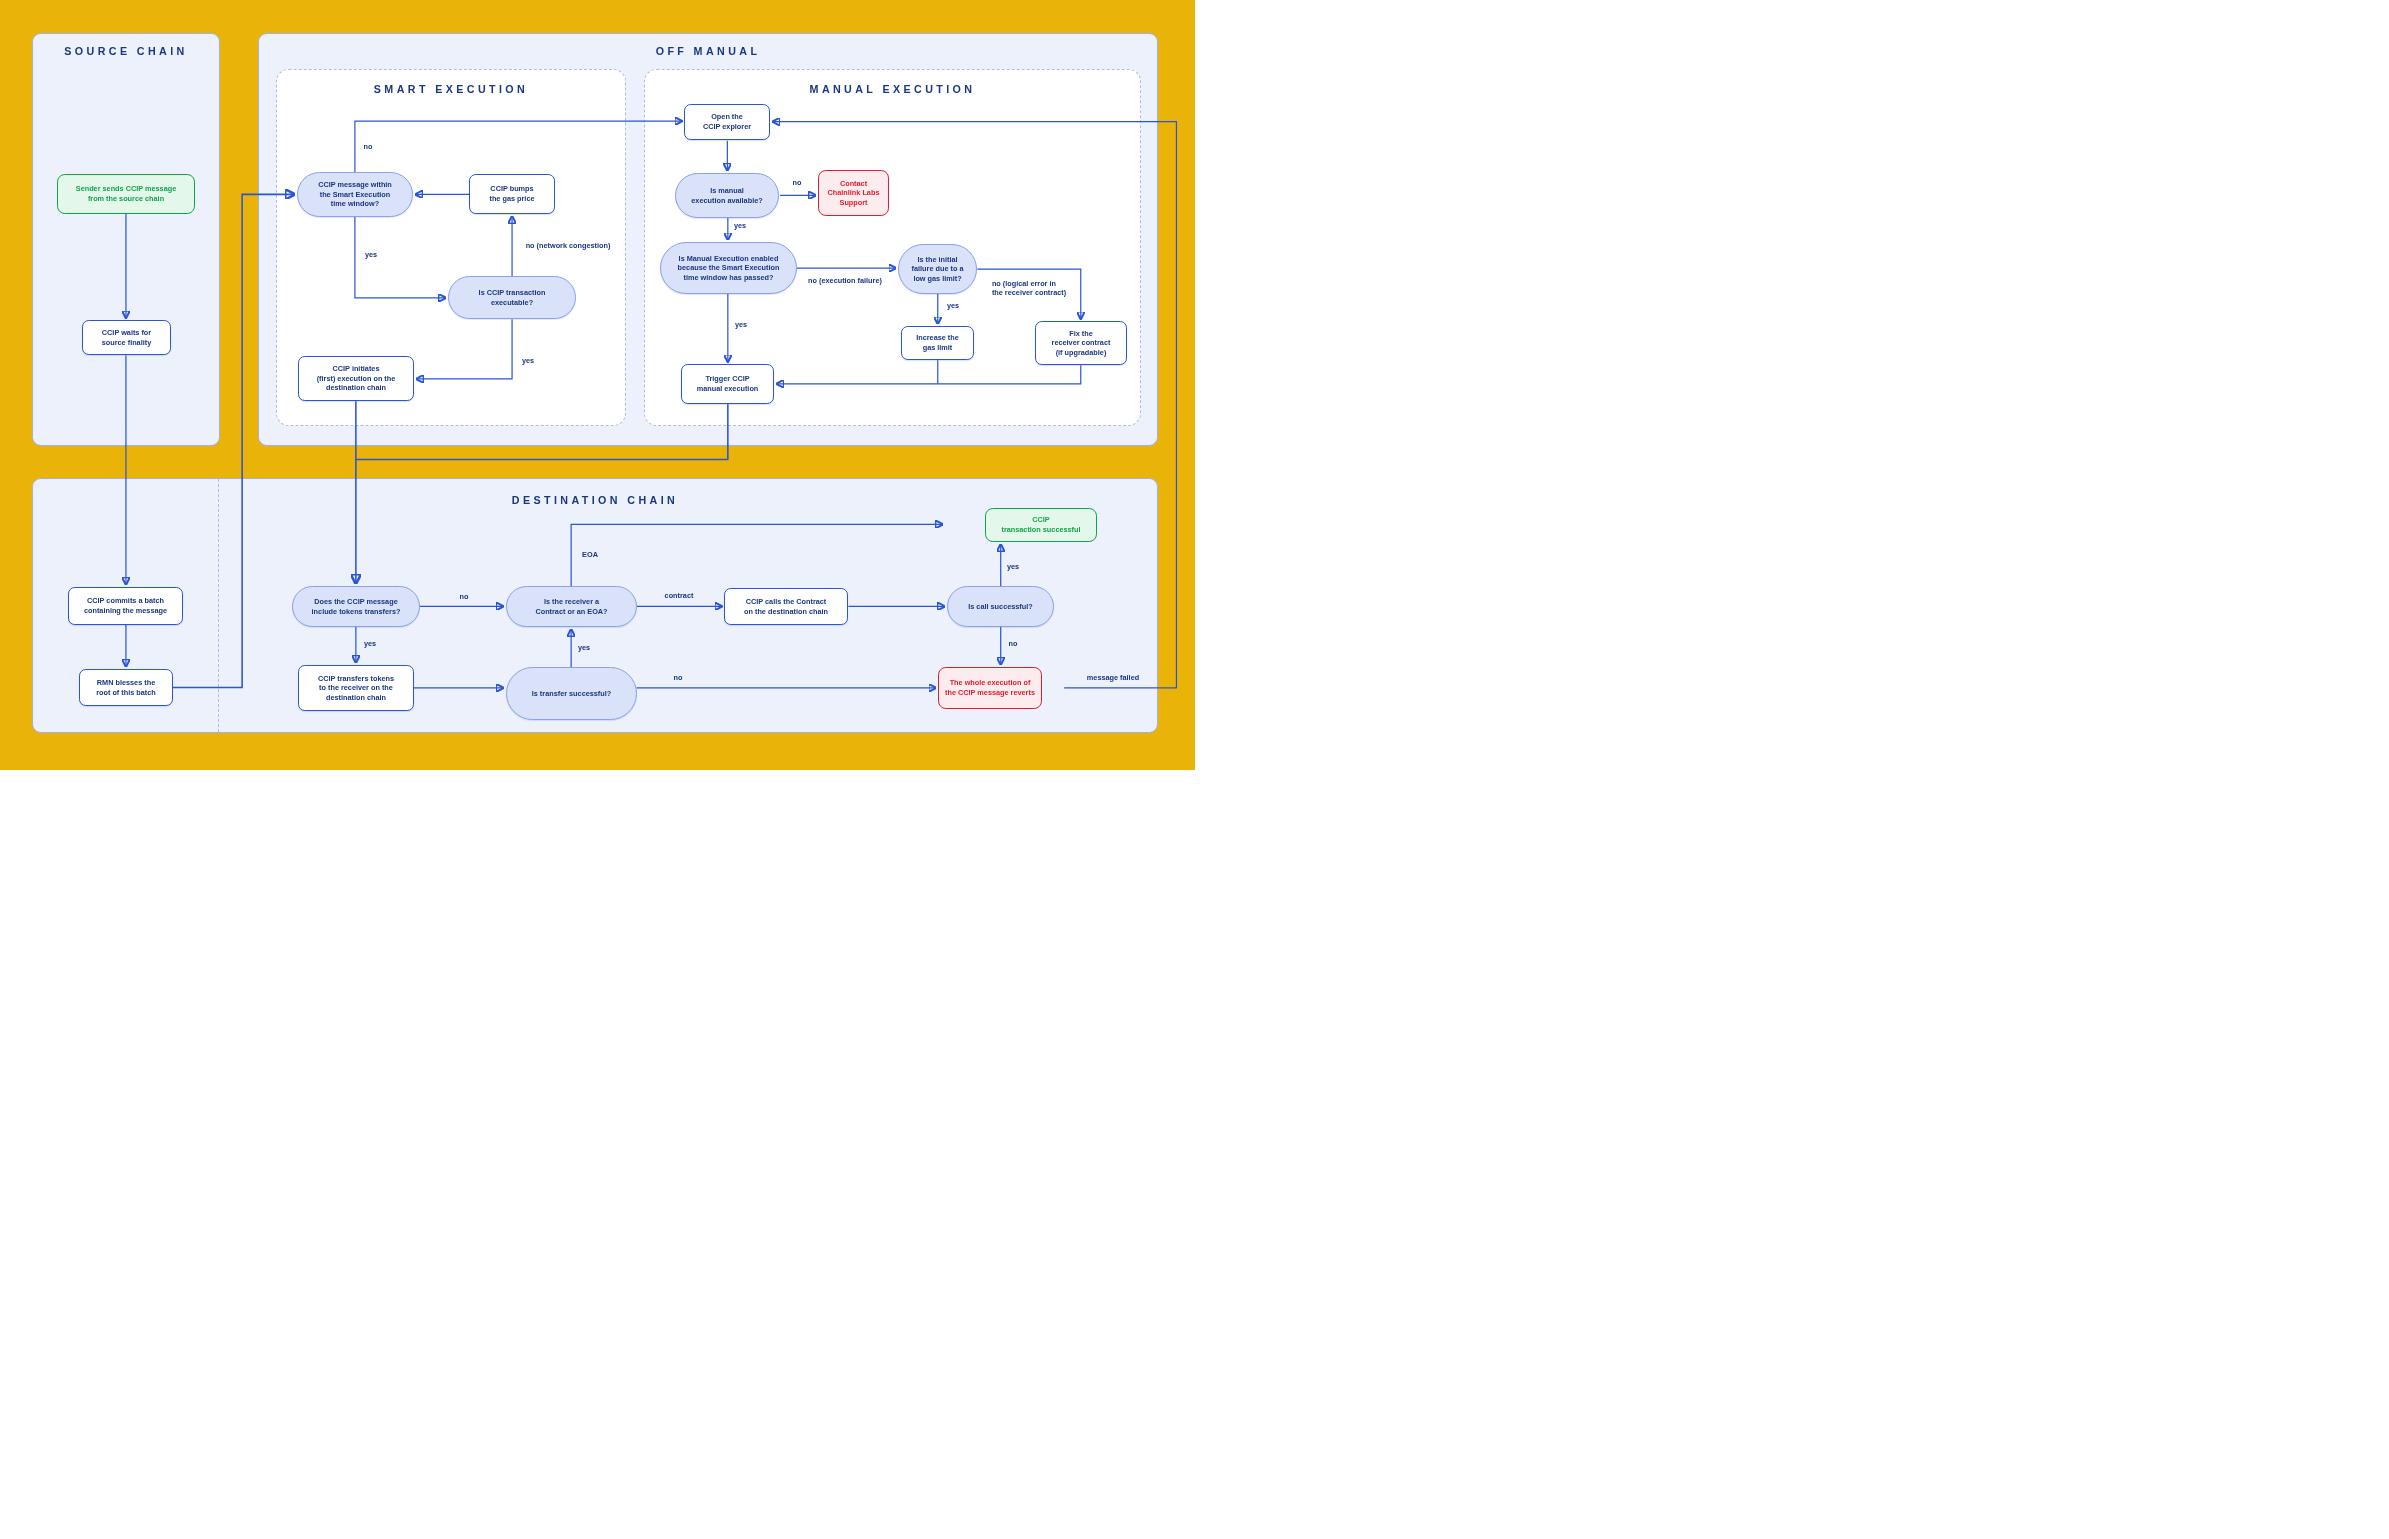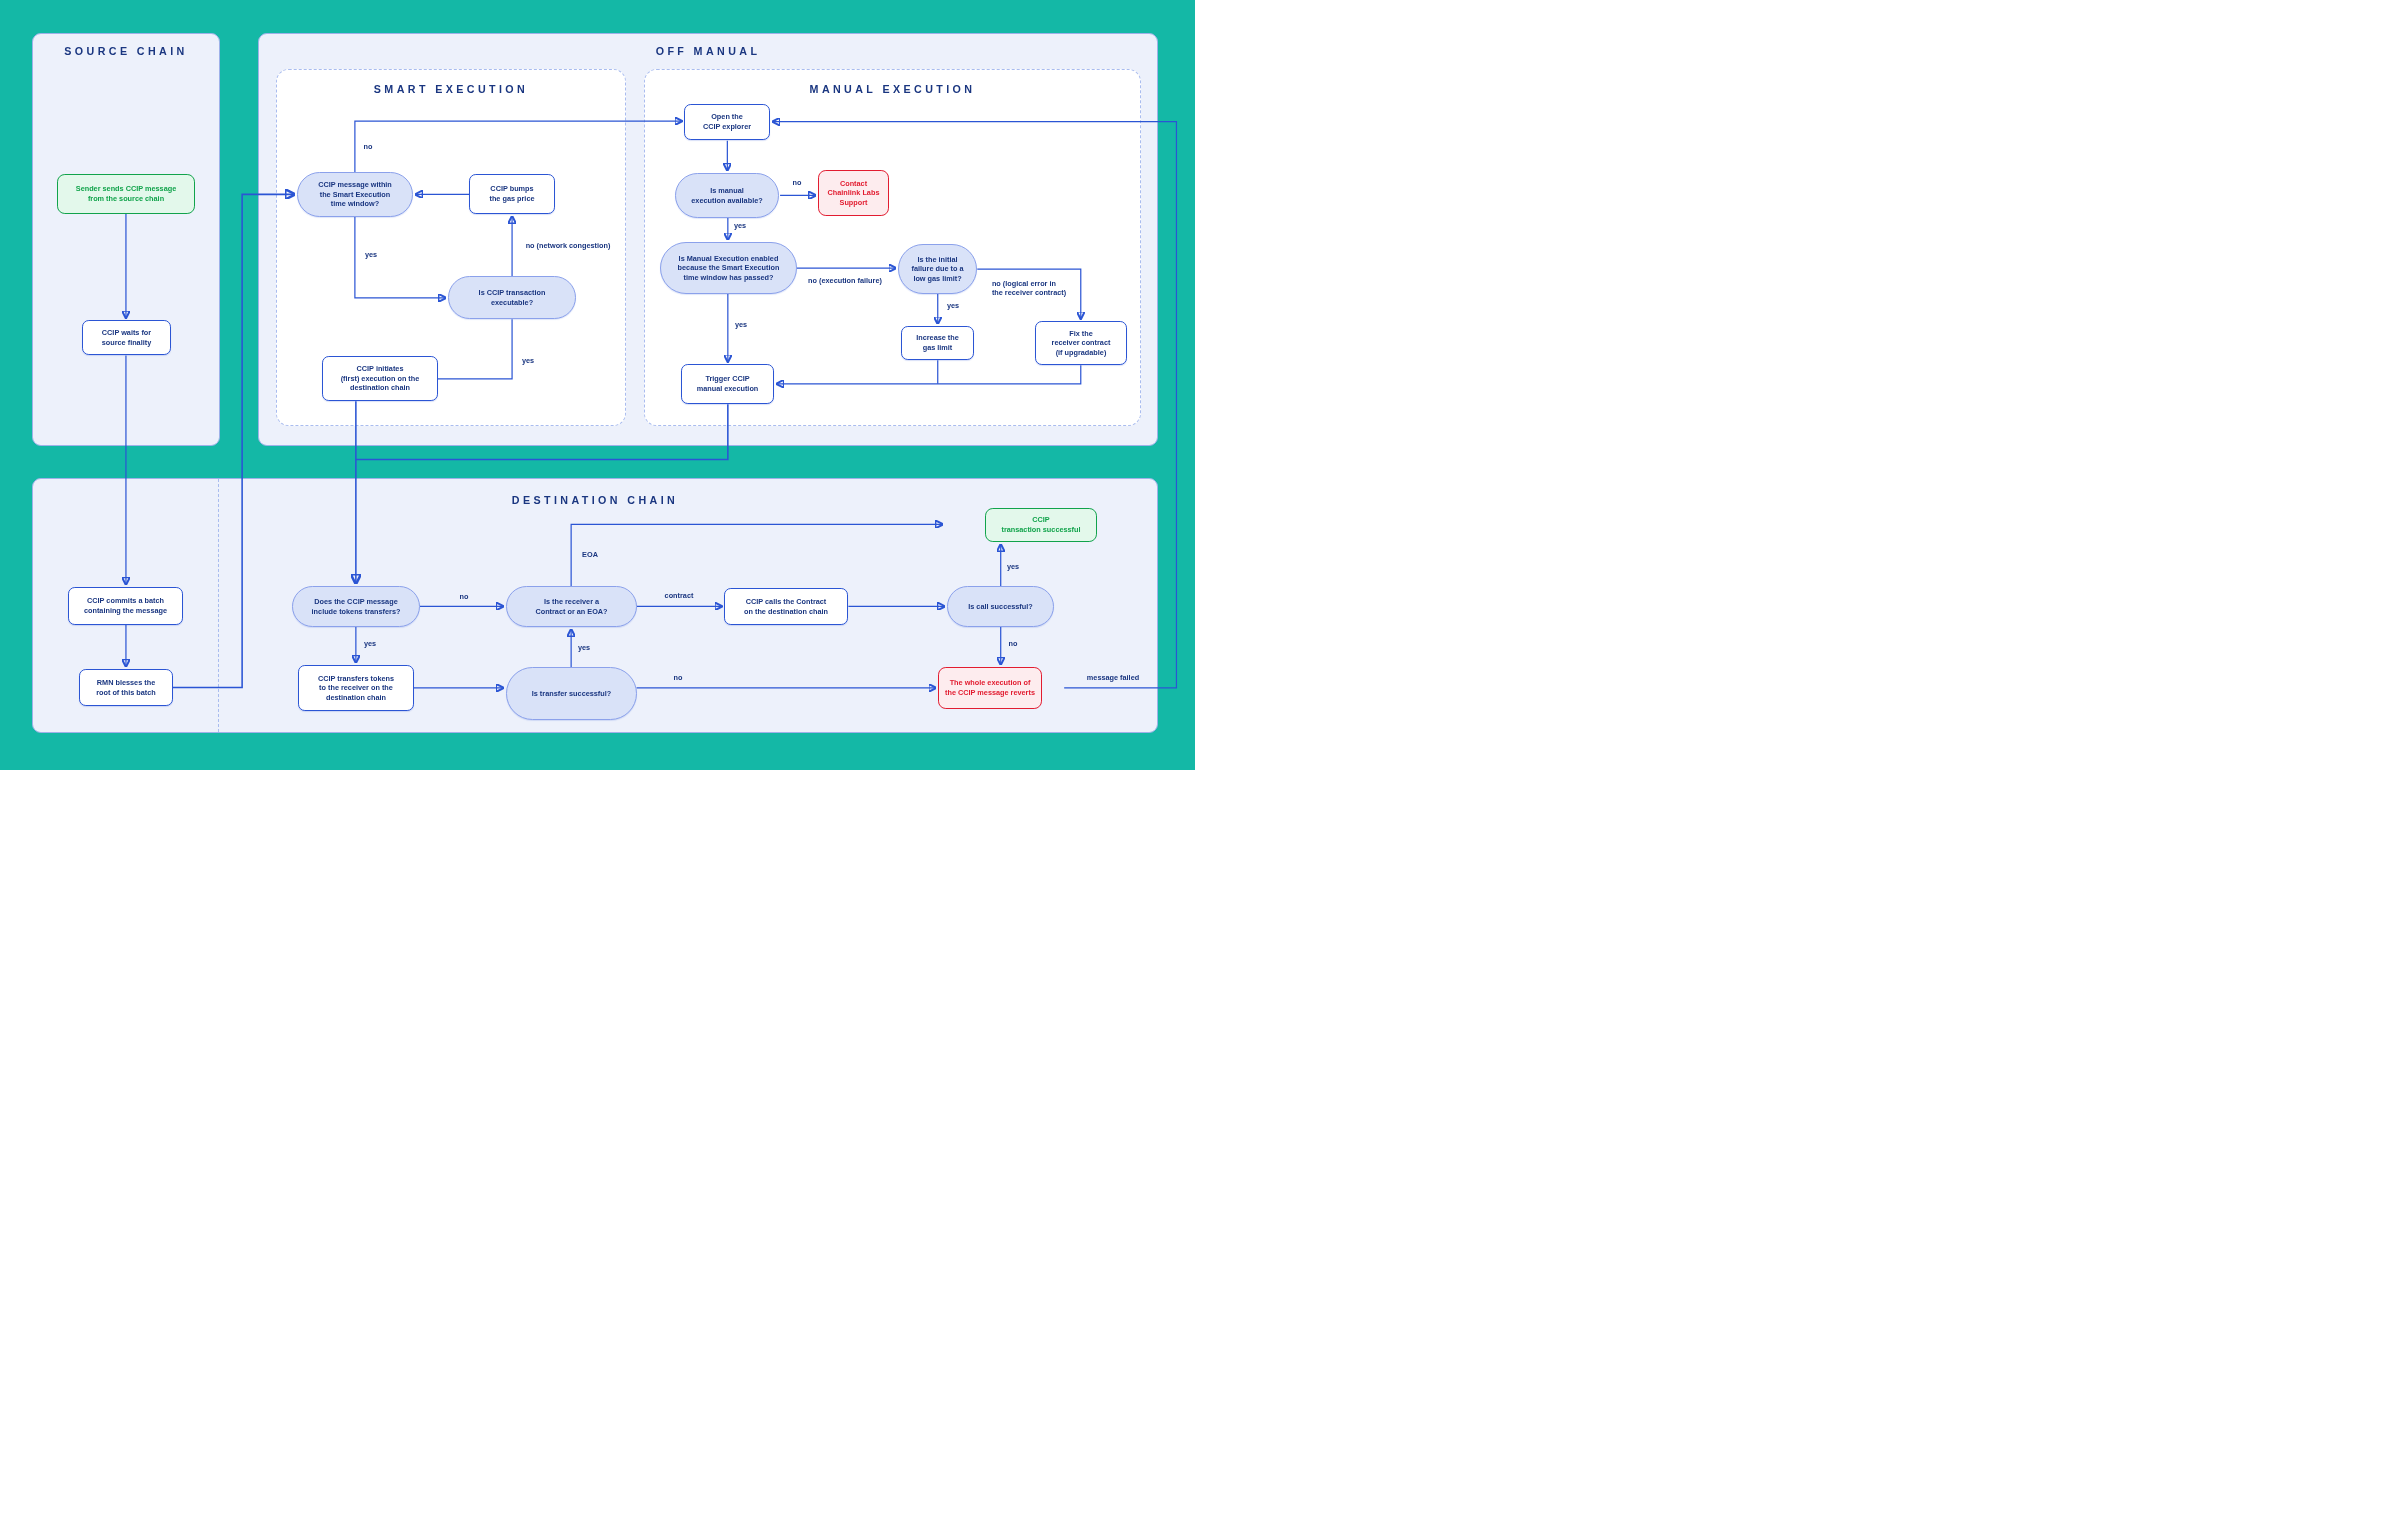--- a/index.html
+++ b/index.html
@@ -1,18 +1,18 @@
 <!DOCTYPE html>
 <html style="font-size:7.8px"><head>
 <meta charset="utf-8">
 <style>
   * { box-sizing: border-box; }
   html,body { margin:0; padding:0; background:#ffffff; }
   body { font-family:"Liberation Sans", sans-serif; }
-  #canvas { position:relative; width:1195px; height:770px; background:#14b8a6; overflow:hidden; }
+  #canvas { position:relative; width:1195px; height:770px; background:#eab308; overflow:hidden; }
 
   .section { position:absolute; background:#EDF1FB; border:1px solid #9FB1E9; border-radius:8.8px; }
   .dashed-box { position:absolute; background:#ffffff; border:1px dashed #A9BCEF; border-radius:12.7px; }
   .sec-title { position:absolute; color:#1A3680; font-weight:bold; font-size:10.7px; letter-spacing:3.4px; text-align:center; white-space:nowrap; }
 
   .node { position:absolute; display:flex; align-items:center; justify-content:center; text-align:center;
           font-weight:bold; font-size:7.3px; line-height:1.32; white-space:pre-line; color:#1A3680; padding:2px; }
   .n-white { background:#ffffff; border:1px solid #2B55D4; border-radius:6.8px; box-shadow:0 1px 1px rgba(43,85,212,.18); }
   .n-pill  { background:#D9E2F8; border:1px solid #8BA1EB; border-radius:488px; box-shadow:0 1px 1px rgba(43,85,212,.15); }
   .n-green { background:#E3F8EB; border:1.2px solid #11A34B; color:#11A34B; border-radius:7.8px; }
@@ -91,21 +91,21 @@
   <div class="node n-white" style="left:79px; top:669px; width:94px; height:37px;">RMN blesses the
 root of this batch</div>
 
   <div class="node n-pill" style="left:297px; top:172px; width:116px; height:45px;">CCIP message within
 the Smart Execution
 time window?</div>
   <div class="node n-white" style="left:469px; top:174px; width:86px; height:40px;">CCIP bumps
 the gas price</div>
   <div class="node n-pill" style="left:448px; top:276px; width:128px; height:43px;">Is CCIP transaction
 executable?</div>
-  <div class="node n-white" style="left:298px; top:356px; width:116px; height:45px;margin-left:24px;">CCIP initiates
+  <div class="node n-white" style="left:298px; top:356px; width:116px; height:45px;">CCIP initiates
 (first) execution on the
 destination chain</div>
 
   <div class="node n-white" style="left:684px; top:104px; width:86px; height:36px;">Open the
 CCIP explorer</div>
   <div class="node n-pill" style="left:675px; top:173px; width:104px; height:45px;">Is manual
 execution available?</div>
   <div class="node n-red" style="left:818px; top:170px; width:71px; height:46px;">Contact
 Chainlink Labs
 Support</div>

